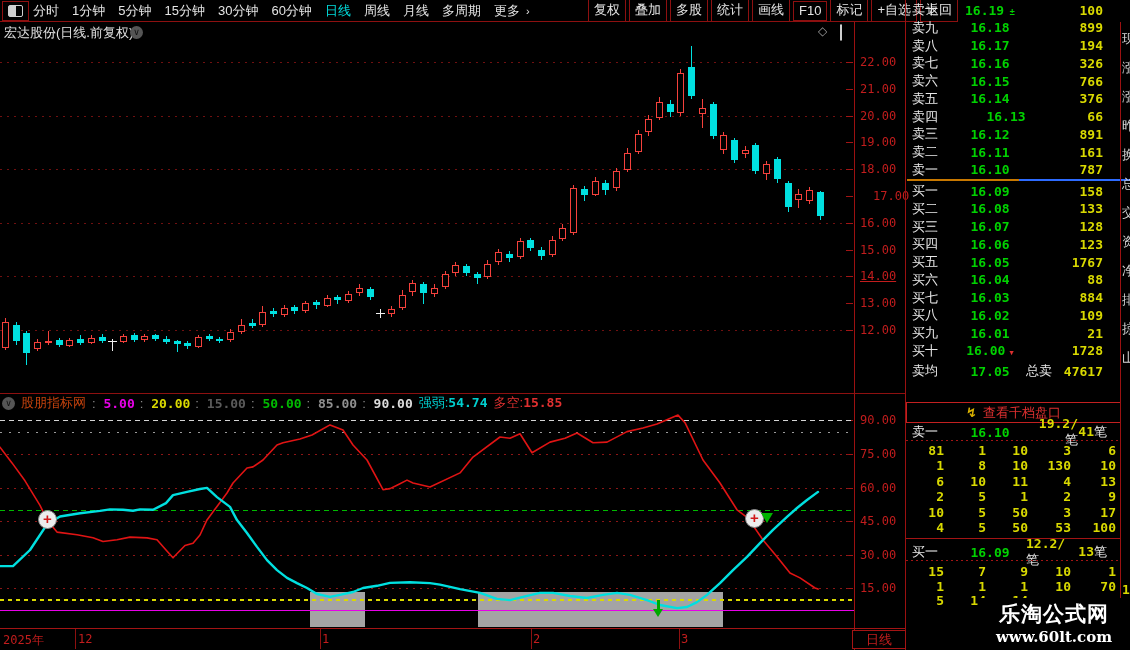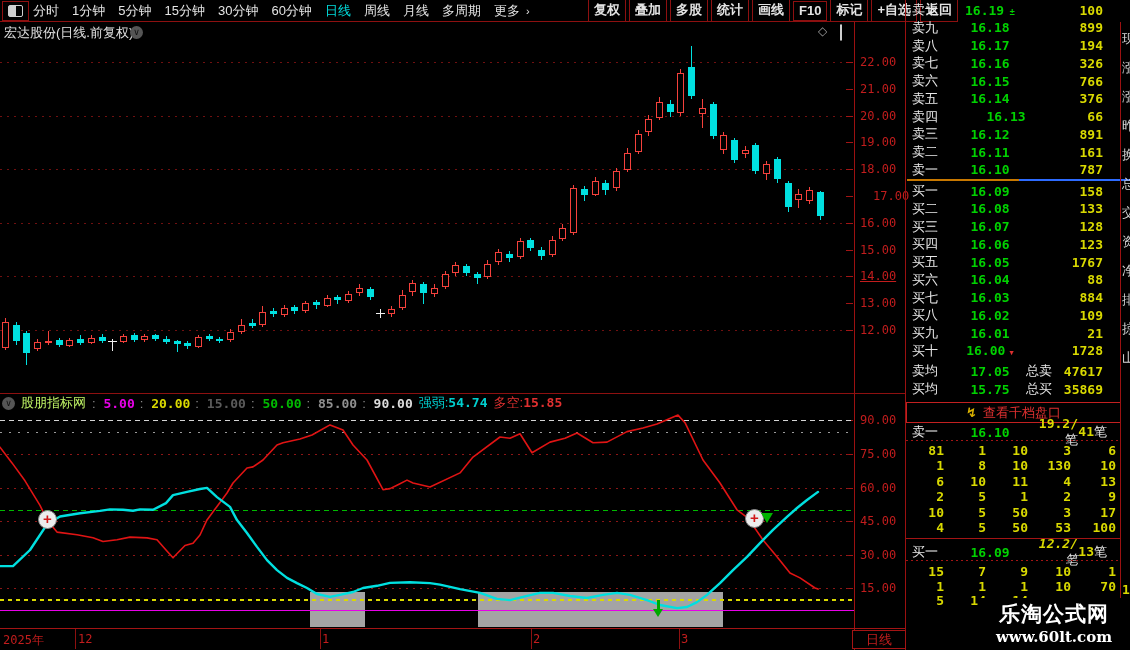--- a/index.html
+++ b/index.html
@@ -10,21 +10,21 @@
   
   #toolbar{left:0;top:0;width:906px;height:21px;border-bottom:1px solid #8d1010;}
   #win-icon{left:2px;top:1px;width:25px;height:18px;border:1px solid #8d1010;display:flex;align-items:center;justify-content:center;}
   .winglyph{width:13px;height:10px;border:1px solid #cfcfcf;border-radius:2px;position:relative;}
   .winglyph::after{content:"";position:absolute;left:0;top:0;bottom:0;width:50%;background:#cfcfcf;}
   #periods{left:33px;top:0;height:21px;display:flex;align-items:center;gap:13px;}
   .titem{color:#e4e4e4;cursor:default;white-space:nowrap;}
   .titem.active{color:#00dcdc;}
   .more-arrow{color:#e4e4e4;font-size:11px;margin-left:-7px;}
   #actions{top:0;left:588px;height:21px;display:flex;align-items:center;gap:3px;}
-  .abtn{border:1px solid #8d1010;padding:1px 5px 2px 5px;color:#e4e4e4;white-space:nowrap;font-weight:bold;}
+  .abtn{border:1px solid #8d1010;padding:1px 5px 2px 5px;color:#e4e4e4;white-space:nowrap;}
   
   #chart-header{left:0;top:22px;width:854px;height:18px;}
   #chart-title{left:4px;top:2px;color:#e0e0e0;}
   .circ-chevron{display:inline-flex;width:13px;height:13px;border-radius:50%;background:#555;
     align-items:center;justify-content:center;color:#111;font-size:9px;line-height:9px;}
   #hdr-chevron{left:130px;top:4px;}
   #diamond-icon{left:818px;top:2px;color:#9a9a9a;font-size:12px;}
   #split-icon{left:840px;top:3px;}
   
   .grid-dot-red{height:1px;background:repeating-linear-gradient(90deg,#701010 0 2px,transparent 2px 7px);}
@@ -299,21 +299,21 @@
       <div class="axis-label" style="left: 14px; top: 256.2px;">13.00</div>
       <div class="tick" style="left: 0px; top: 290px;"></div>
       <div class="axis-label" style="left: 14px; top: 283px;">12.00</div>
     </div>
 
   <div class="abs" style="left:854px;top:22px;width:1px;height:628px;background:#9b1111;"></div>
   <div class="abs" style="left:0;top:393px;width:906px;height:1px;background:#8d1010;"></div>
 
   <div id="ind-header" class="abs">
     <span class="circ-chevron">∨</span>
-    <span style="color:#bef264;text-align:right;">股朋指标网</span>
+    <span style="color:#c2410c;text-align:right;">股朋指标网</span>
     <span id="ind-params" style="display:flex;gap:5px;">
         <span><span style="color: rgb(138, 138, 138);">:</span><span class="mono" style="color: rgb(232, 0, 232); font-weight: bold;"> 5.00</span></span>
         <span><span style="color: rgb(138, 138, 138);">:</span><span class="mono" style="color: rgb(217, 217, 0); font-weight: bold;"> 20.00</span></span>
         <span><span style="color: rgb(138, 138, 138);">:</span><span class="mono" style="color: rgb(90, 90, 90); font-weight: bold;"> 15.00</span></span>
         <span><span style="color: rgb(138, 138, 138);">:</span><span class="mono" style="color: rgb(0, 185, 0); font-weight: bold;"> 50.00</span></span>
         <span><span style="color: rgb(138, 138, 138);">:</span><span class="mono" style="color: rgb(143, 143, 143); font-weight: bold;"> 85.00</span></span>
         <span><span style="color: rgb(138, 138, 138);">:</span><span class="mono" style="color: rgb(220, 220, 220); font-weight: bold;"> 90.00</span></span>
       </span>
     <span style="color: rgb(0, 207, 207);">
       <span>强弱:</span><span class="mono" style="font-weight:bold;">54.74</span>
@@ -483,26 +483,20 @@
           <span class="vol">1728</span>
         </div>
       </div>
 
     <div class="orow" style="top:362px;">
       <span class="lbl">卖均</span>
       <span class="prc">17.05</span>
       <span class="white">总卖</span>
       <span class="vol">47617</span>
     </div>
-    <div class="orow" style="top:380px;">
-      <span class="lbl">买均</span>
-      <span class="prc">15.75</span>
-      <span class="white">总买</span>
-      <span class="vol">35869</span>
-    </div>
 
     <div class="abs" style="left:0;top:402px;width:213px;height:19px;border:1px solid #c22020;display:flex;align-items:center;justify-content:center;gap:6px;">
       <span style="color:#d9b100;font-weight:bold;">↯</span>
       <span style="color:#e03030;">查看千档盘口</span>
     </div>
 
     <div class="orow" style="top:423px;">
       <span class="lbl">卖一</span>
       <span class="prc">16.10</span>
       <span style="width:52px;text-align:right;"><span class="yellow">19.2/</span><span class="white">笔</span></span>
@@ -551,21 +545,21 @@
           <span style="width: 42px;">50</span>
           <span style="width: 43px;">53</span>
           <span style="width: 45px;">100</span>
         </div>
       </div>
     <div class="abs" style="left:0;top:538px;width:215px;height:1px;background:#a31414;"></div>
 
     <div class="orow" style="top:543px;">
       <span class="lbl">买一</span>
       <span class="prc">16.09</span>
-      <span style="width:52px;text-align:right;font-style:italic;"><span class="yellow">12.2/</span><span class="white">笔</span></span>
+      <span style="width:52px;text-align:left;"><span class="yellow">12.2/</span><span class="white">笔</span></span>
       <span style="flex:1;text-align:right;padding-right:14px;"><span class="yellow">13</span><span class="white">笔</span></span>
     </div>
     <div class="sep-dot" style="top:560px;"></div>
     <div id="buy-matrix">
         <div class="mrow" style="top: 564px;">
           <span style="width: 38px;">15</span>
           <span style="width: 42px;">7</span>
           <span style="width: 42px;">9</span>
           <span style="width: 43px;">10</span>
           <span style="width: 45px;">1</span>

